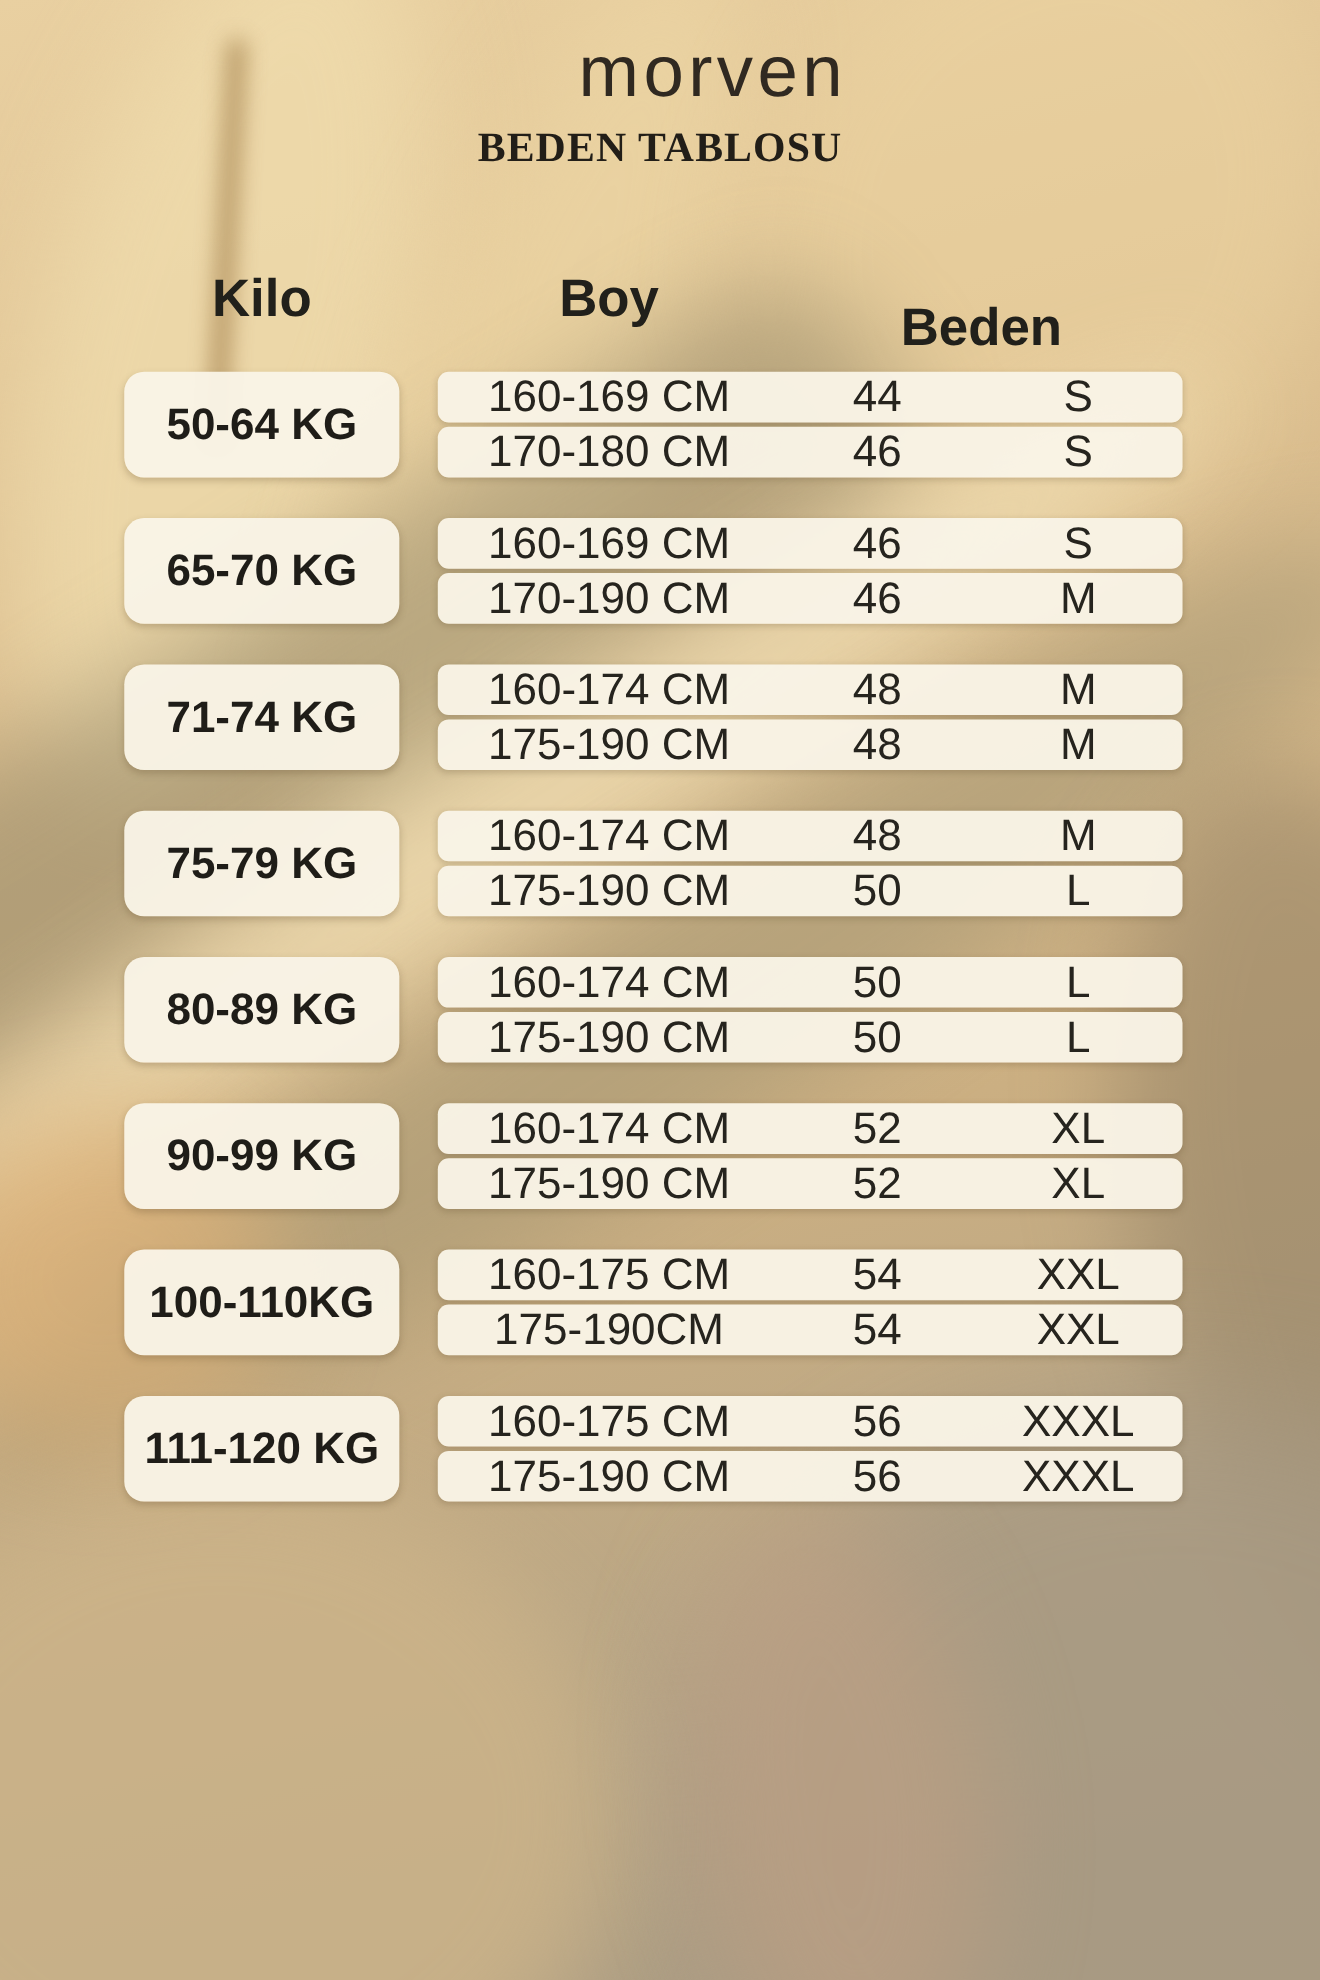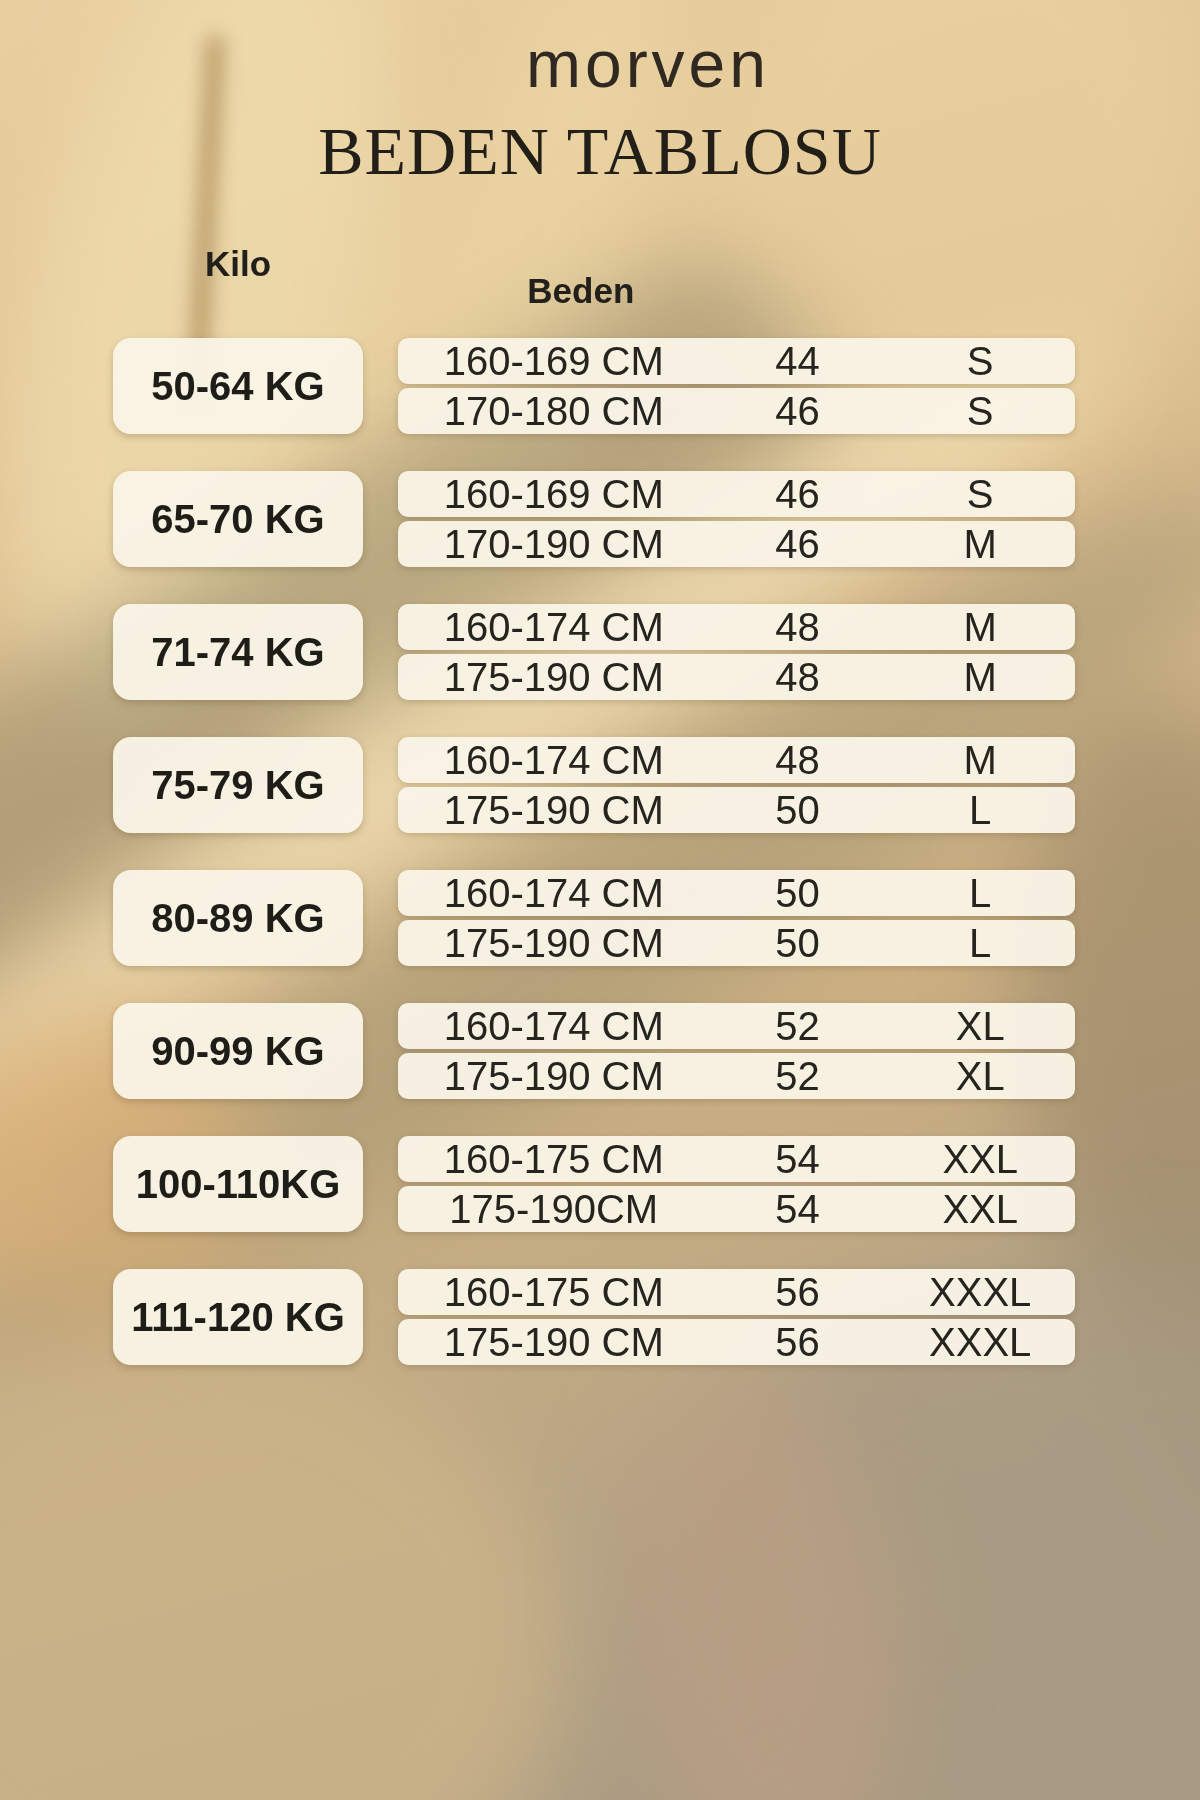--- a/index.html
+++ b/index.html
@@ -22,26 +22,26 @@
   .s10{left:-160px;top:1340px;width:720px;height:620px;background:#cdb489;opacity:.8;}
   .s11{left:-70px;top:1010px;width:330px;height:310px;background:#e2b377;opacity:.55;}
   .s12{left:625px;top:1370px;width:270px;height:520px;background:#c3a184;opacity:.5;transform:rotate(-8deg);}
 
   .brand{
     position:absolute;top:26px;left:0;width:100%;text-align:center;
     font-size:66px;font-weight:200;letter-spacing:4px;color:#302921;padding-left:48px;
   }
   .subtitle{
     position:absolute;top:112px;left:0;width:100%;text-align:center;
-    font-family:"Liberation Serif",serif;font-weight:normal;font-size:68px;
+    font-family:"Liberation Serif",serif;font-weight:bold;font-size:38px;
     letter-spacing:1px;color:#221e18;
   }
   .hdr{
     position:absolute;left:113px;top:244px;width:962px;display:flex;gap:35px;
-    font-weight:bold;font-size:35px;color:#21201b;
+    font-weight:bold;font-size:48px;color:#21201b;
   }
   .h-kilo{width:250px;text-align:center;}
   .h-rows{width:677px;display:flex;}
   .h-boy{width:46%;text-align:center;}
   .h-beden{width:54%;text-align:center;margin-top:27px;}
 
   .table{position:absolute;left:113px;top:338px;width:962px;}
   .group{display:flex;gap:35px;margin-bottom:37px;align-items:stretch;}
   .group:last-child{margin-bottom:0;}
   .kilo-cell{
@@ -77,20 +77,21 @@
   <div class="bgshape s10"></div>
   <div class="bgshape s11"></div>
   <div class="bgshape s12"></div>
 
   <div class="brand">morven</div>
   <div class="subtitle">BEDEN TABLOSU</div>
 
   <div class="hdr">
     <div class="h-kilo">Kilo</div>
     <div class="h-rows">
+      <div class="h-boy">Boy</div>
       <div class="h-beden">Beden</div>
     </div>
   </div>
 
   <div class="table">
     <div class="group">
       <div class="kilo-cell">50-64 KG</div>
       <div class="rows">
         <div class="row">
           <div class="c-boy">160-169 CM</div>

